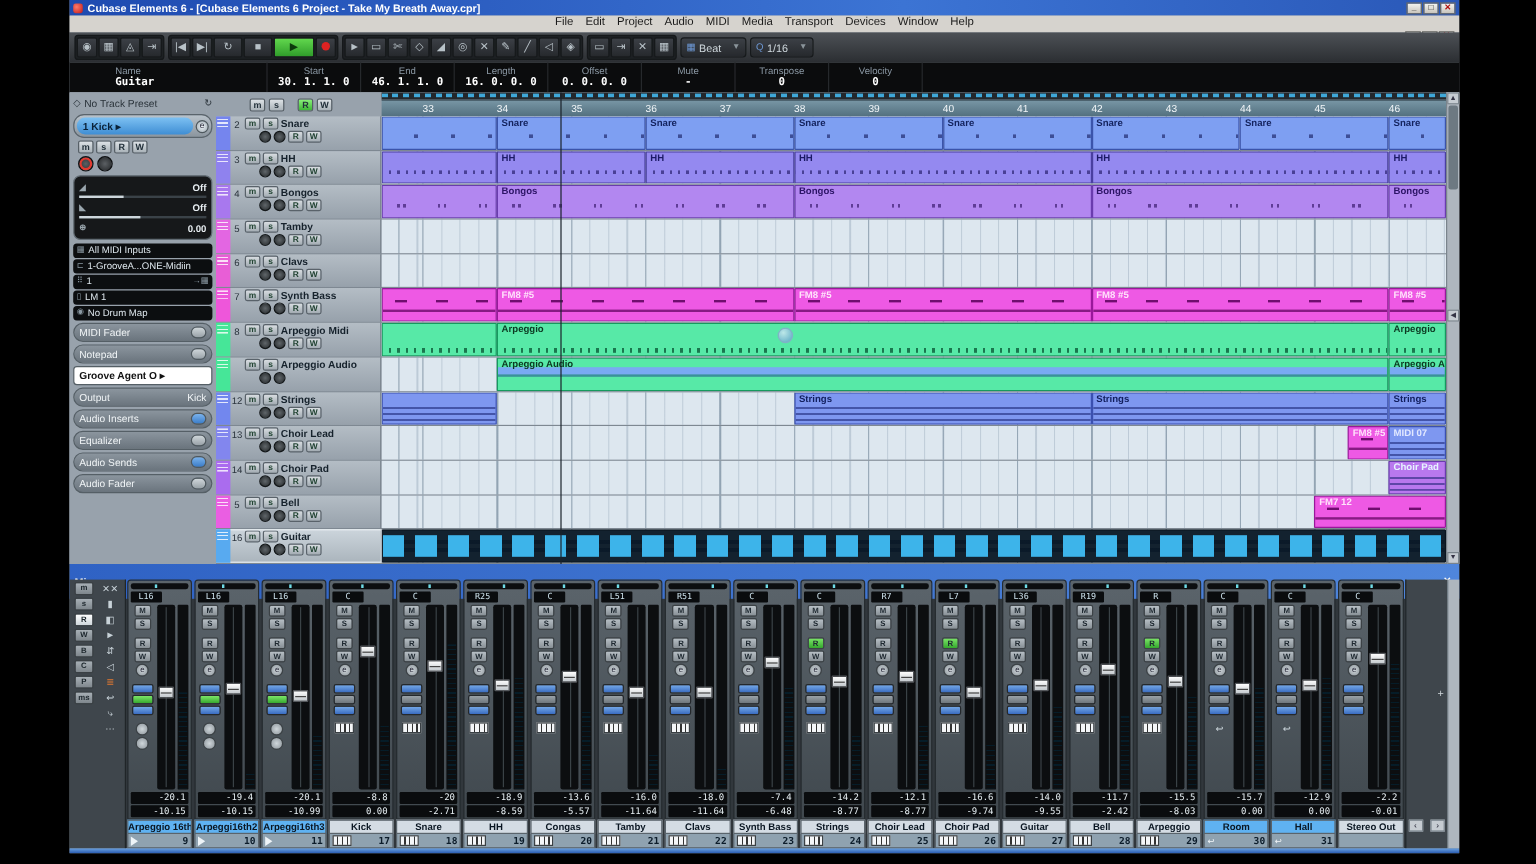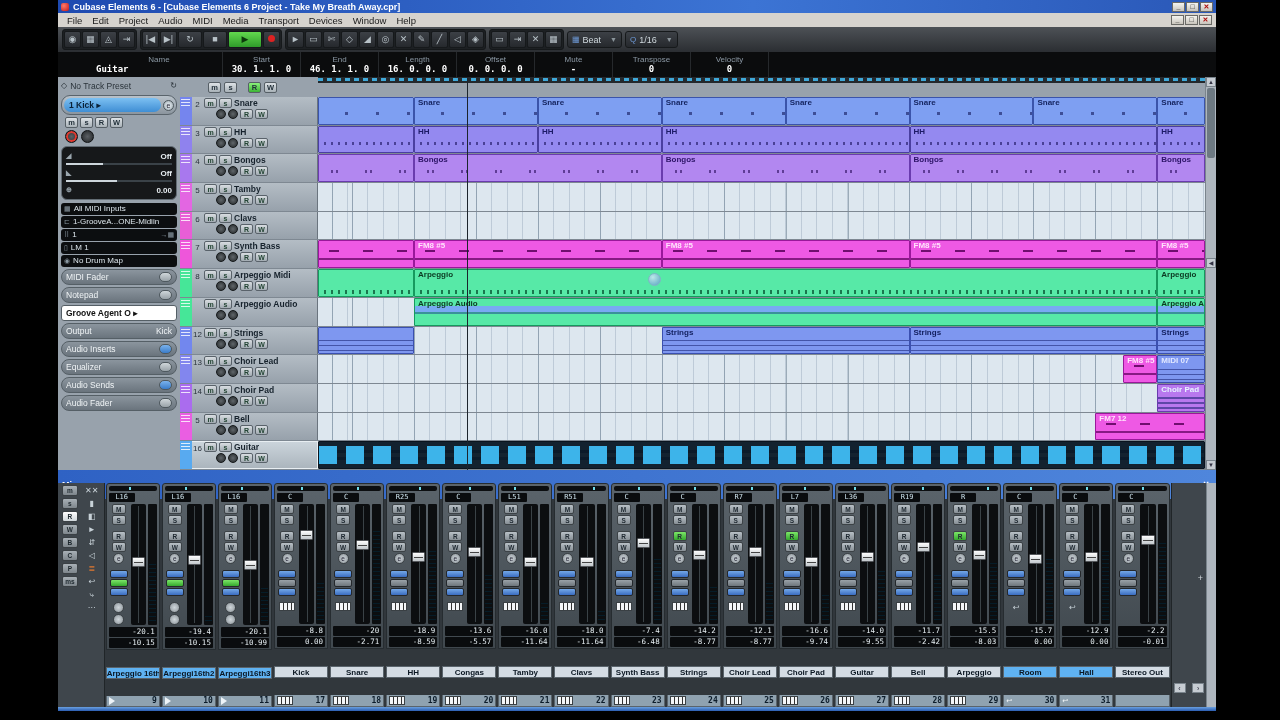--- a/index.html
+++ b/index.html
@@ -10,21 +10,21 @@
   
   .titlebar { position:absolute; left:0; top:0; right:0; height:13px;
     background:linear-gradient(90deg,#1e4ab0,#3c74d4 60%,#2a58b8);
     color:#fff; font-size:9px; font-weight:bold; display:flex; align-items:center; gap:4px; padding:0 3px; }
   .cubase-icon { width:8px; height:8px; background:radial-gradient(circle at 35% 35%, #ff7a6a, #c01818); border-radius:2px; }
   .winbtns { margin-left:auto; display:flex; gap:1px; }
   .wbtn { width:13px; height:10px; background:linear-gradient(#f4f4f0,#c8c4bc); border:1px solid #6a6a66;
     font-size:7px; line-height:8px; text-align:center; color:#222; font-weight:bold; }
   .wbtn.close { color:#b01010; }
   .menubar { position:absolute; left:0; top:13px; right:0; height:14px; background:#d6d3ce;
-    display:flex; align-items:center; gap:2px; padding:0 4px; font-size:9.5px; color:#1a1a1a; }
+    display:flex; align-items:center; gap:2px; padding:0 4px; font-size:9.5px; color:#1a1a1a;flex-direction:column; }
   .menubar .mi { padding:0 5px; }
   .menubar .winbtns { margin-left:auto; }
 
   
   .toolbar { position:absolute; left:0; top:27px; right:0; height:25px;
     background:linear-gradient(#4d5156,#2b2e32); display:flex; align-items:center; gap:3px; padding:0 4px; }
   .tgroup { display:flex; gap:1px; background:#1d2023; border:1px solid #15181a; border-radius:3px; padding:1px; }
   .tbtn { min-width:17px; height:17px; background:linear-gradient(#3c4046,#26292d); border:1px solid #16191b;
     color:#b8c2c8; font-size:9px; line-height:15px; text-align:center; border-radius:2px; padding:0 2px; }
   .tbtn.play { background:linear-gradient(#62d84e,#2f9c2a); color:#0c3a0c; width:34px; }
@@ -32,21 +32,21 @@
   .tbtn.stop { width:24px; } .tbtn.loop{ width:24px; }
   .drop { display:flex; align-items:center; gap:3px; height:17px; background:linear-gradient(#3c4046,#26292d);
     border:1px solid #16191b; border-radius:3px; color:#cfd8dd; font-size:9px; padding:0 4px; }
   .drop .dic { color:#6e9ad8; font-size:8px; }
   .drop .car { margin-left:6px; color:#8a949a; font-size:7px; }
 
   
   .infoline { position:absolute; left:0; top:52px; right:0; height:25px; background:#0b0c0d;
     display:flex; color:#fff; }
   .ifield { border-right:1px solid #26292c; display:flex; flex-direction:column; justify-content:center; text-align:center; }
-  .ifield .lab { color:#8b98a4; font-size:8px;text-align:center; }
+  .ifield .lab { color:#8b98a4; font-size:8px; }
   .ifield .val { font-size:9px; font-weight:bold; font-family:"DejaVu Sans Mono", monospace; }
   .ifield.name { width:165px; text-align:left; padding-left:38px; }
   .ifield.std { width:78px; }
 
   
   .project { position:absolute; left:0; top:77px; right:0; height:393px; background:#98a2ac; }
   .inspector { position:absolute; left:0; top:0; width:122px; height:100%; background:#98a2ac;
     padding:2px 3px; font-size:8.5px; color:#18222a; overflow:hidden; }
   .insp-hd { display:flex; align-items:center; gap:3px; height:13px; color:#2a333a; }
   .insp-hd .gl { font-size:8px; }
@@ -177,21 +177,21 @@
   .fadlane::before { content:""; position:absolute; left:50%; top:2px; bottom:2px; width:1px; background:#3a4246; }
   .fcap { position:absolute; left:1px; right:1px; height:10px; background:linear-gradient(#fdfdfd,#c2c8cc);
     border:1px solid #55585c; border-radius:1px; }
   .fcap::after { content:""; position:absolute; left:1px; right:1px; top:4px; height:1px; background:#444; }
   .meterlane { width:9px; background:#0c0e10; border-radius:1px; position:relative; overflow:hidden; }
   .mfill { position:absolute; left:1px; right:1px; bottom:1px; background:linear-gradient(#8ae8f2,#35b8d0);
     background-image:repeating-linear-gradient(0deg, transparent 0 3px, rgba(0,40,60,.55) 3px 4px); }
   .svals { margin-top:1px; }
   .sval { height:10px; background:#0a0c0e; border-radius:1px; color:#e6eef2; font-size:7.5px; line-height:10px;
     text-align:right; padding-right:2px; margin-top:1px; font-family:"DejaVu Sans Mono", monospace; }
-  .mx-tab { height:12px; margin:17px 1px; font-size:8px; font-weight:bold; color:#0a1622; text-align:center;
+  .mx-tab { height:12px; margin:0 1px; font-size:8px; font-weight:bold; color:#0a1622; text-align:center;
     line-height:12px; white-space:nowrap; overflow:hidden; border:1px solid #5a646c; }
   .mx-tab.blue { background:#5fb2f2; } .mx-tab.gray { background:#d4dce4; }
   .mx-num { height:12px; margin:0 1px; background:#8fa2b0; border:1px solid #5a646c; border-top:none;
     display:flex; align-items:center; padding:0 2px; }
   .mx-num .ic { font-size:7px; color:#f4f8fa; }
   .mx-num .tri { width:0; height:0; border-left:6px solid #eef4f8; border-top:4px solid transparent; border-bottom:4px solid transparent; }
   .mx-num .pn { margin-left:auto; font-size:8px; font-weight:bold; color:#0c1c2a; font-family:"DejaVu Sans Mono", monospace; }
   .mx-right { width:40px; background:#3f464c; border-left:1px solid #202528; position:relative; }
   .mx-right .plus { position:absolute; right:3px; top:40%; color:#cfd6da; font-size:9px; }
   .mx-right .arr { position:absolute; bottom:14px; font-size:7px; color:#223; width:12px; height:10px;
@@ -406,20 +406,36 @@
     <div class="rowsarea">
       <div class="hdr-row">
         <div class="hdr-list" id="tl-header">
             <span class="sq">m</span>
             <span class="sq">s</span>
             <span class="sq green" style="margin-left: 8px;">R</span>
             <span class="sq">W</span>
           </div>
         <div class="hdr-lanes">
           <div class="overviewbar"></div>
+          <div class="ruler" id="ruler">
+              <b style="left: 3.84078%;">33</b>
+              <b style="left: 10.824%;">34</b>
+              <b style="left: 17.8073%;">35</b>
+              <b style="left: 24.7905%;">36</b>
+              <b style="left: 31.7737%;">37</b>
+              <b style="left: 38.757%;">38</b>
+              <b style="left: 45.7402%;">39</b>
+              <b style="left: 52.7235%;">40</b>
+              <b style="left: 59.7067%;">41</b>
+              <b style="left: 66.6899%;">42</b>
+              <b style="left: 73.6732%;">43</b>
+              <b style="left: 80.6564%;">44</b>
+              <b style="left: 87.6397%;">45</b>
+              <b style="left: 94.6229%;">46</b>
+            </div>
         </div>
       </div>
       <div id="track-rows" style="flex:1;display:flex;flex-direction:column;">
           <div class="track-row">
             <div class="t-list">
               <div class="cstrip" style="background: rgb(117, 133, 238);"></div>
               <div class="tnum">2</div>
               <div class="t-main">
                 <div class="t-line1">
                   <span class="msq">m</span>

